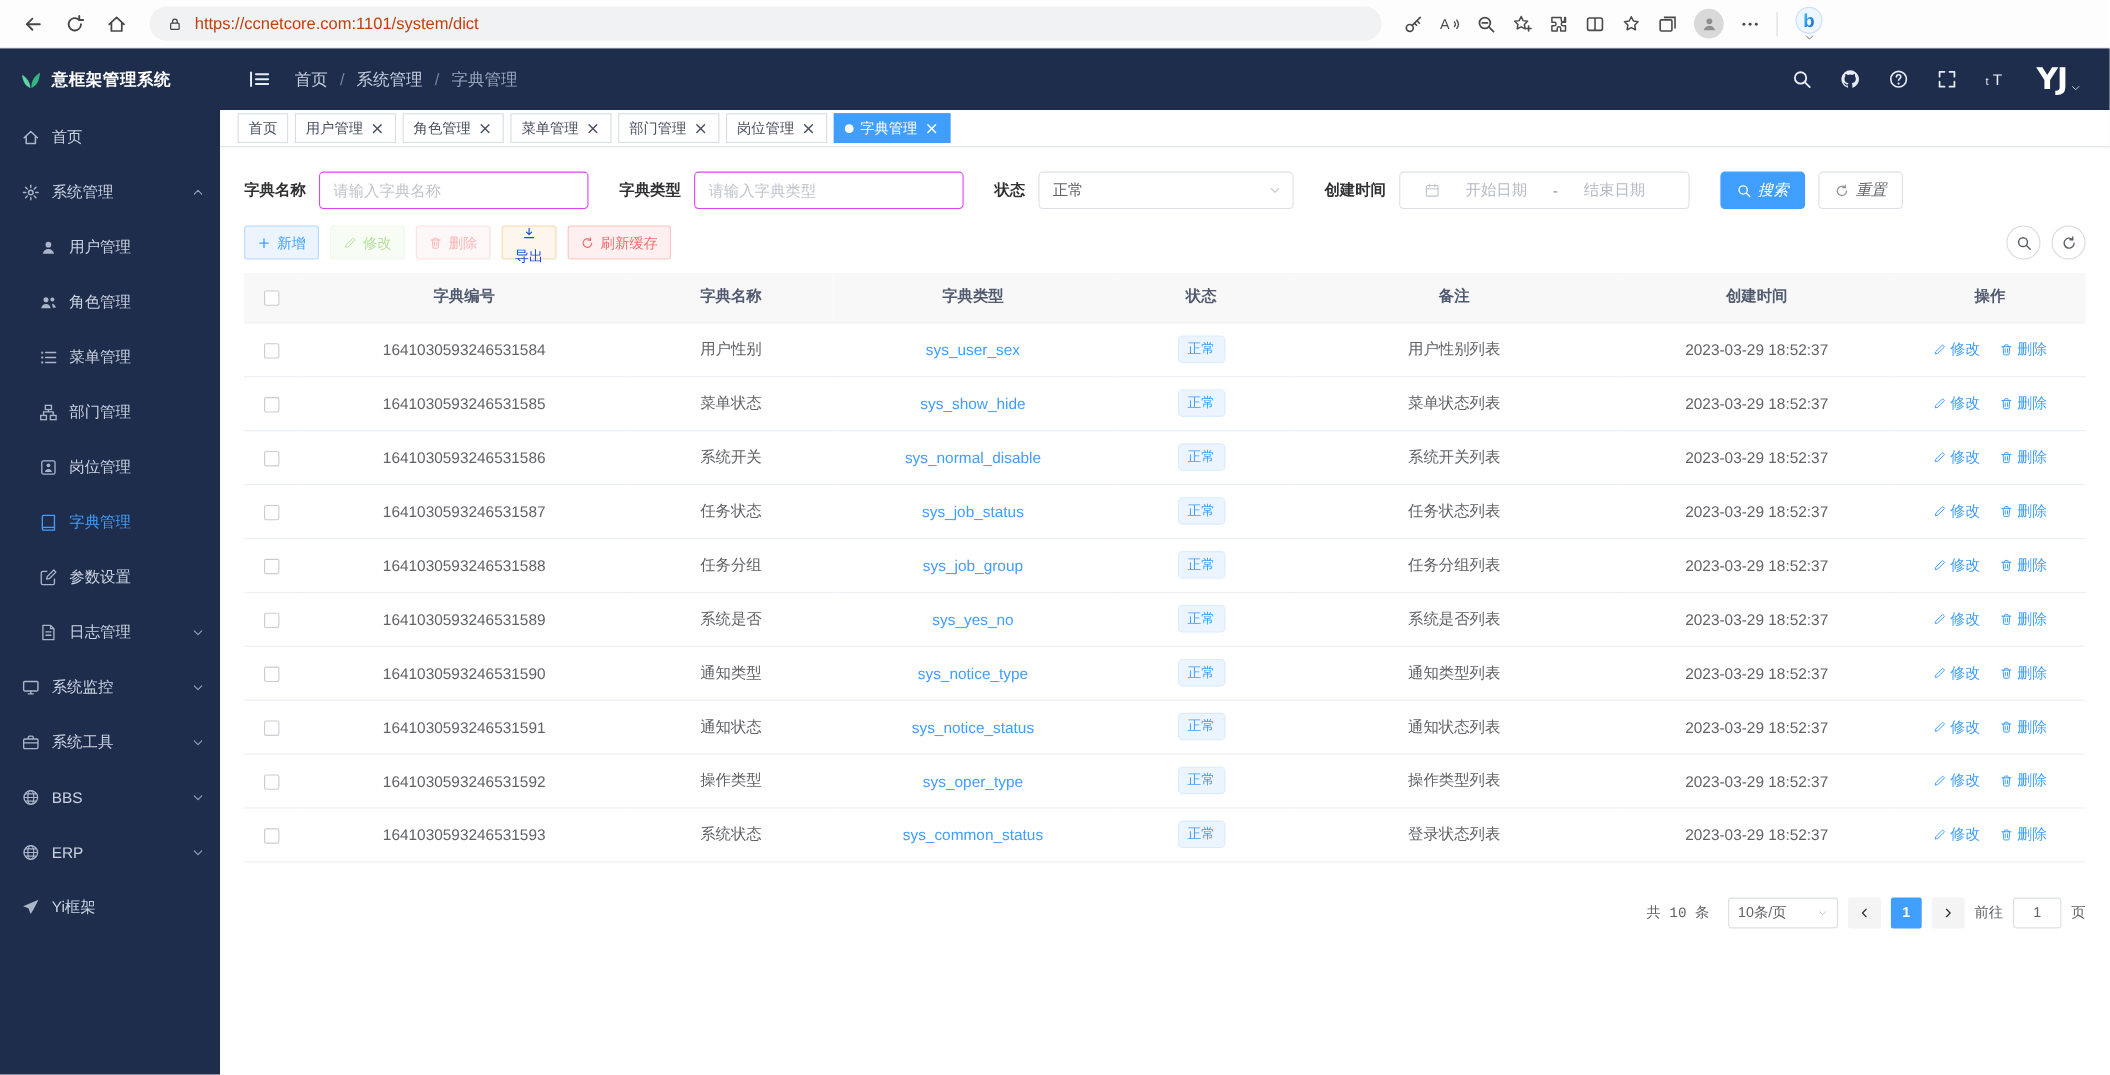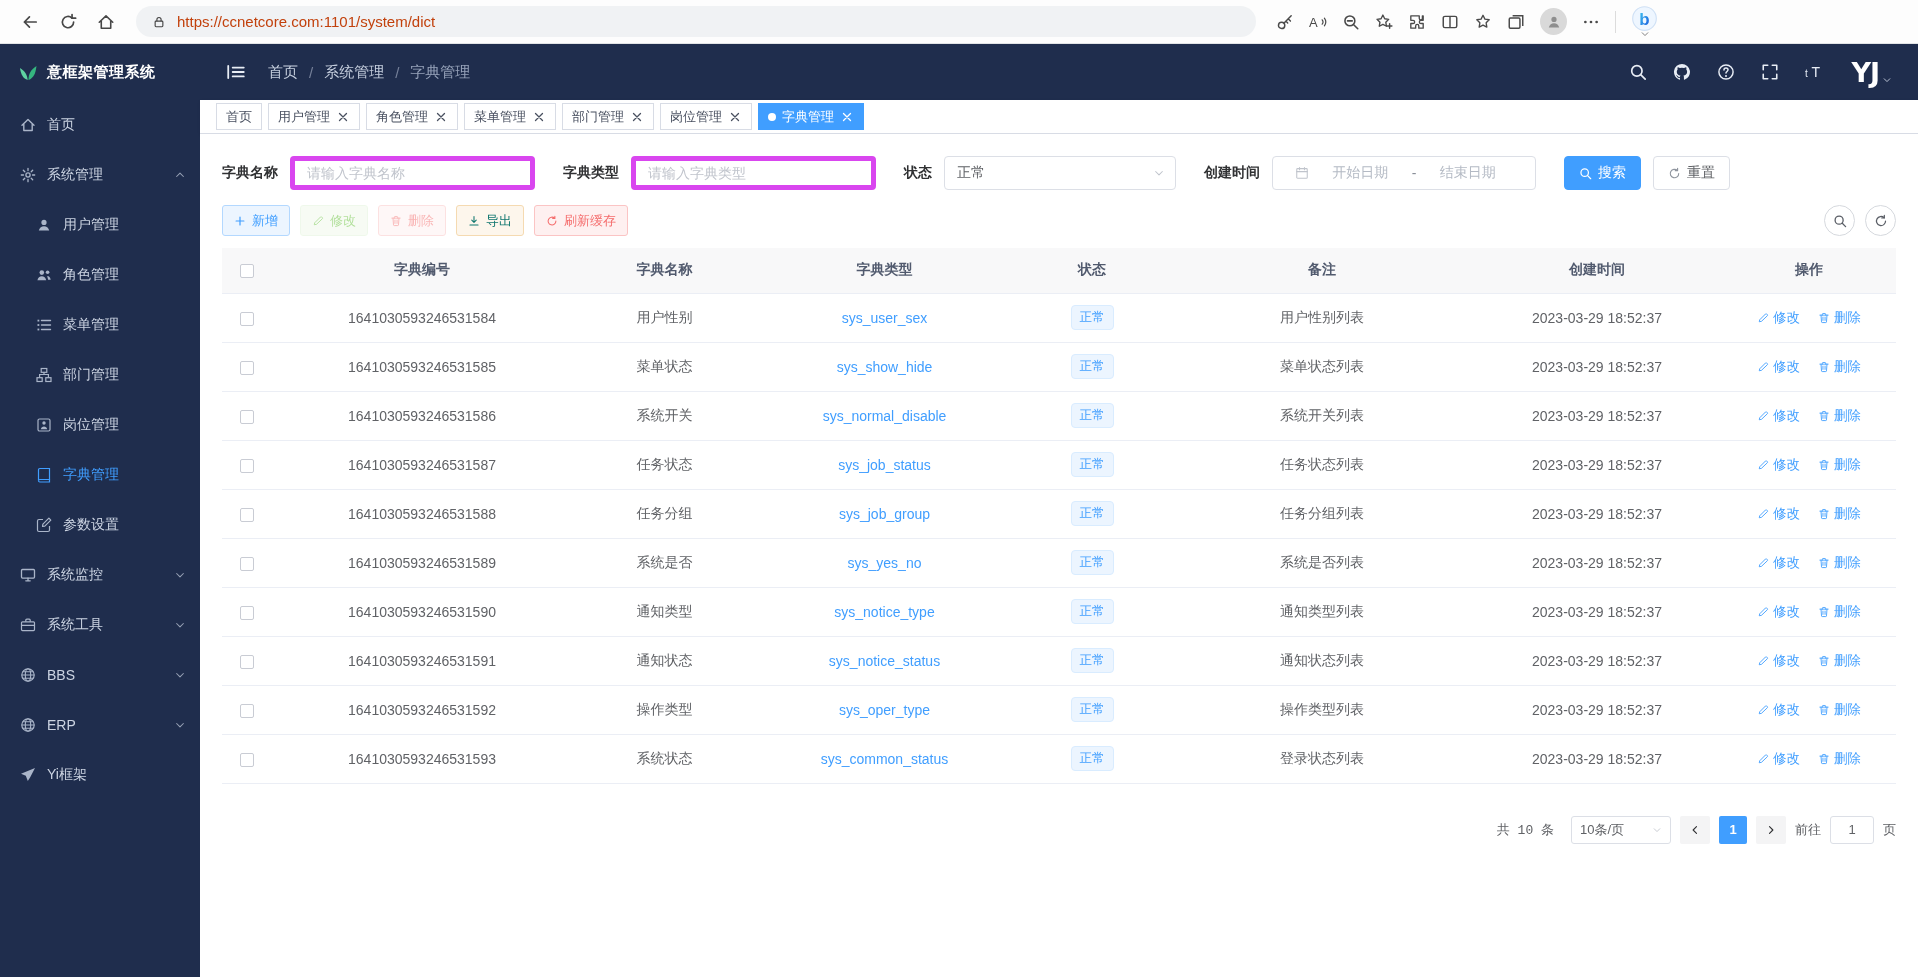--- a/index.html
+++ b/index.html
@@ -64,46 +64,46 @@
   .tag-dot{width:8px;height:8px;border-radius:50%;background:#fff;display:inline-block;}
   .tag-close{width:14px;height:14px;border-radius:50%;display:inline-flex;align-items:center;
     justify-content:center;color:inherit;cursor:pointer;}
 
   
   .content{position:absolute;left:200px;top:134px;right:0;bottom:0;background:#fff;
     padding:22px;overflow:hidden;}
   .filters{display:flex;align-items:center;margin-bottom:15px;}
   .fg{display:flex;align-items:center;margin-right:28px;}
   .flabel{font-size:14px;font-weight:700;color:#303133;margin-right:12px;white-space:nowrap;}
-  .finput{width:245px;height:34px;border:5px solid #d946ef;border-radius:4px;padding:0 12px;
+  .finput{width:245px;height:34px;border:1px solid #d946ef;border-radius:4px;padding:0 12px;
     font-size:14px;color:#606266;outline:none;font-family:inherit;background:#fff;}
   .finput::placeholder{color:#c0c4cc;}
   .fselect{width:232px;height:34px;border:1px solid #dcdfe6;border-radius:4px;display:flex;
     align-items:center;padding:0 10px 0 12px;font-size:14px;color:#606266;cursor:pointer;background:#fff;}
   .fsel-val{flex:1;}
   .caret{color:#c0c4cc;}
   .fdate{width:264px;height:34px;border:1px solid #dcdfe6;border-radius:4px;display:flex;
     align-items:center;gap:6px;padding:0 22px;font-size:14px;background:#fff;}
   .cal{color:#c0c4cc;}
   .fd-ph{flex:1;text-align:center;color:#b4bac4;cursor:pointer;}
   .fd-sep{color:#8a8f99;}
   .btn{display:inline-flex;align-items:center;gap:6px;height:34px;padding:0 14px;
     border-radius:4px;font-size:14px;border:1px solid transparent;cursor:pointer;
     background:#fff;font-family:inherit;white-space:nowrap;}
   .btn-primary{background:#409eff;border-color:#409eff;color:#fff;}
   .btn-default{border-color:#dcdfe6;color:#606266;}
   .btn-default .ico{color:#8f959e;}
-  .filters .btn{margin-right:12px;}
+  .filters .btn{margin-right:12px;font-style:italic;}
 
   .toolbar{display:flex;align-items:center;gap:10px;margin-bottom:12px;position:relative;}
   .btn.sm{height:31px;padding:0 11px;font-size:13px;border-radius:3px;}
   .plain-primary{background:#ecf5ff;border-color:#b3d8ff;color:#409eff;}
   .plain-success{background:#f0f9eb;border-color:#e1f3d8;color:#67c23a;}
   .plain-danger{background:#fef0f0;border-color:#fbc4c4;color:#f56c6c;}
-  .plain-warning{background:#fdf6ec;border-color:#f5dab1;color:#0f766e;}
+  .plain-warning{background:#fdf6ec;border-color:#f5dab1;color:#1d4ed8;flex-direction:column;}
   .btn.disabled{opacity:.5;cursor:not-allowed;}
   .tb-circles{position:absolute;right:0;top:0;display:flex;gap:10px;}
   .circle-btn{width:31px;height:31px;border-radius:50%;border:1px solid #d6d9de;display:flex;
     align-items:center;justify-content:center;color:#5a5e66;background:#fff;cursor:pointer;}
 
   .grid{width:100%;border-collapse:collapse;table-layout:fixed;font-size:14px;color:#606266;}
   .grid th{background:#f8f8f9;color:#515a6e;font-weight:700;height:45px;text-align:center;
     border-bottom:1px solid #ebeef5;overflow:hidden;white-space:nowrap;}
   .grid td{height:49px;text-align:center;border-bottom:1px solid #ebeef5;overflow:hidden;
     white-space:nowrap;text-overflow:ellipsis;}
@@ -361,20 +361,34 @@
         <span class="ico i16 mi-icon">
           <svg viewBox="0 0 16 16">
             <path d="M7 2.5H3A1.5 1.5 0 0 0 1.5 4v9A1.5 1.5 0 0 0 3 14.5h9A1.5 1.5 0 0 0 13.5 13V9" fill="none" stroke="currentColor" stroke-width="1.2"></path>
             <path d="m6.5 9.5.4-2.3 6-6 1.9 1.9-6 6z" fill="none" stroke="currentColor" stroke-width="1.2" stroke-linejoin="round"></path>
           </svg>
         </span>
         <span class="mi-label">参数设置</span>
 
       </li>
 
+      <li class="menu-item sub">
+        <span class="ico i16 mi-icon">
+          <svg viewBox="0 0 16 16">
+            <path d="M3 1.5h7l3 3v10H3z" fill="none" stroke="currentColor" stroke-width="1.2" stroke-linejoin="round"></path>
+            <path d="M10 1.5v3h3M5.3 7.5h5.4M5.3 10.5h5.4" fill="none" stroke="currentColor" stroke-width="1.2"></path>
+          </svg>
+        </span>
+        <span class="mi-label">日志管理</span>
+        <span class="ico i12 mi-arrow">
+          <svg viewBox="0 0 16 16">
+            <path d="m3.5 6 4.5 4.5L12.5 6" fill="none" stroke="currentColor" stroke-width="1.4" stroke-linecap="round" stroke-linejoin="round"></path>
+          </svg>
+        </span>
+      </li>
 
       <li class="menu-item">
         <span class="ico i16 mi-icon">
           <svg viewBox="0 0 16 16">
             <rect x="1.5" y="2.5" width="13" height="8.6" rx="1" fill="none" stroke="currentColor" stroke-width="1.3"></rect>
             <path d="M5.8 13.8h4.4M8 11.1v2.7" stroke="currentColor" stroke-width="1.3" stroke-linecap="round"></path>
           </svg>
         </span>
         <span class="mi-label">系统监控</span>
         <span class="ico i12 mi-arrow">

